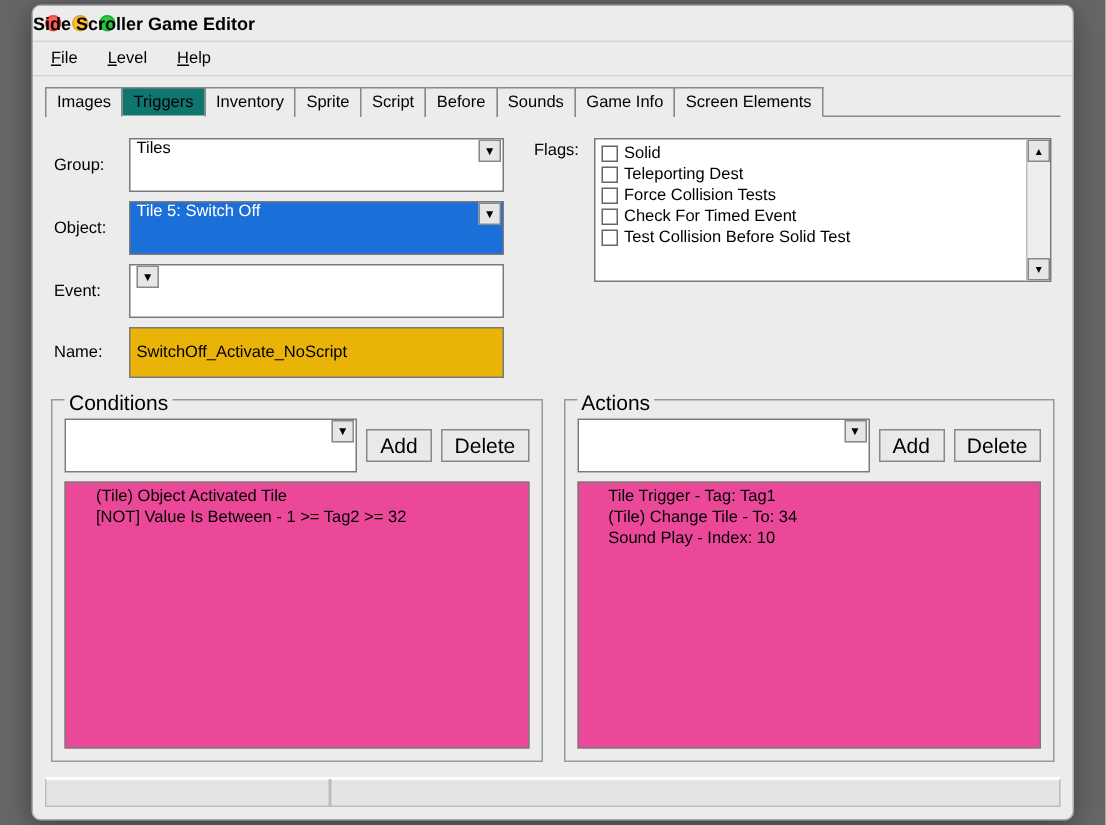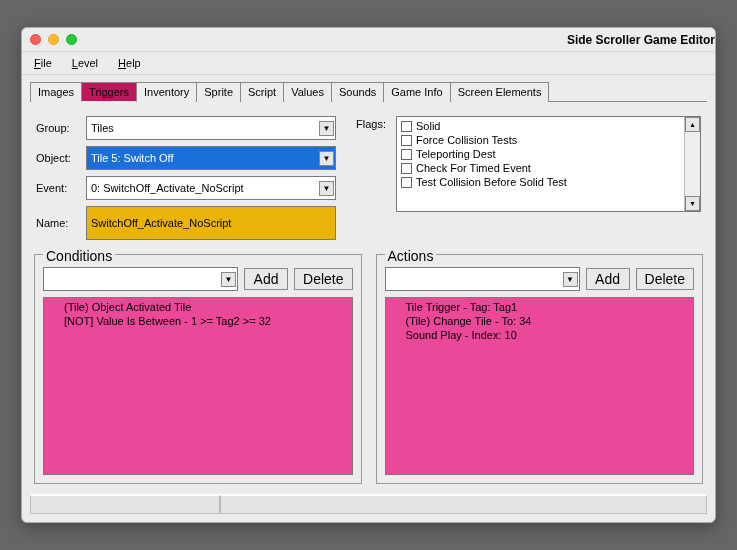--- a/index.html
+++ b/index.html
@@ -33,21 +33,21 @@
     position: relative;
   }
   .traffic { display: flex; gap: 7px; }
   .dot { width: 11px; height: 11px; border-radius: 50%; }
   .dot.red { background: #ff5f56; border:1px solid #e0443e; }
   .dot.yellow { background: #ffbd2e; border:1px solid #dea123; }
   .dot.green { background: #27c93f; border:1px solid #1aab29; }
   .title {
     position: absolute;
     left: 0; right: 0;
-    text-align: right;
+    text-align: left;
     font-weight: bold;
     font-size: 12px;
     pointer-events: none;
   }
   .menubar {
     display: flex;
     gap: 12px;
     padding: 3px 8px;
     border-bottom: 1px solid #d5d5d5;
     background: #ececec;
@@ -67,40 +67,39 @@
     border-bottom: none;
     background: #ececec;
     padding: 3px 7px;
     margin-right: -1px;
     position: relative;
     top: 1px;
     cursor: default;
     font-size: 11px;
   }
   .tab.active {
-    background: #be185d;
+    background: #0f766e;
     border-bottom: 1px solid #ececec;
     top: 1px;
     z-index: 2;
   }
   .upper {
     display: flex;
     gap: 20px;
     padding: 10px 6px 8px 6px;
   }
   .leftcol { width: 300px; }
   .row { display: flex; align-items: center; margin-bottom: 6px; }
   .lbl { width: 50px; }
   .combo {
     flex: 1;
-    height: 24px;
+    height: 36px;
     border: 1px solid #7a7a7a;
     background: #fff;
     display: flex;
-    align-items: center;
     justify-content: space-between;
     padding: 0 1px 0 4px;
     font-size: 11px;
   }
   .combo.sel { background: #1a6fd8; color: #fff; }
   .combo .btn {
     width: 15px; height: 15px;
     background: #e6e6e6;
     border: 1px solid #888;
     display: flex; align-items: center; justify-content: center;
@@ -219,21 +218,21 @@
     <div class="menuitem"><span class="ul">H</span>elp</div>
   </div>
 
   <div class="body">
     <div class="tabstrip">
       <div class="tab">Images</div>
       <div class="tab active">Triggers</div>
       <div class="tab">Inventory</div>
       <div class="tab">Sprite</div>
       <div class="tab">Script</div>
-      <div class="tab">Values</div>
+      <div class="tab">Before</div>
       <div class="tab">Sounds</div>
       <div class="tab">Game Info</div>
       <div class="tab">Screen Elements</div>
     </div>
 
     <div class="upper">
       <div class="leftcol">
         <div class="row">
           <div class="lbl">Group:</div>
           <div class="combo">
@@ -244,21 +243,20 @@
         <div class="row">
           <div class="lbl">Object:</div>
           <div class="combo sel">
             <span>Tile 5: Switch Off</span>
             <span class="btn">▼</span>
           </div>
         </div>
         <div class="row">
           <div class="lbl">Event:</div>
           <div class="combo">
-            <span>0: SwitchOff_Activate_NoScript</span>
             <span class="btn">▼</span>
           </div>
         </div>
         <div class="row">
           <div class="lbl">Name:</div>
           <div class="textin">
             <span>SwitchOff_Activate_NoScript</span>
           </div>
         </div>
       </div>
@@ -266,25 +264,25 @@
       <div class="rightcol">
         <div class="flagslbl">Flags:</div>
         <div class="flagsbox">
           <div class="flagslist">
             <div class="flagitem">
                 <span class="ck"></span>
                 <span>Solid</span>
               </div>
             <div class="flagitem">
                 <span class="ck"></span>
+                <span>Teleporting Dest</span>
+              </div>
+            <div class="flagitem">
+                <span class="ck"></span>
                 <span>Force Collision Tests</span>
-              </div>
-            <div class="flagitem">
-                <span class="ck"></span>
-                <span>Teleporting Dest</span>
               </div>
             <div class="flagitem">
                 <span class="ck"></span>
                 <span>Check For Timed Event</span>
               </div>
             <div class="flagitem">
                 <span class="ck"></span>
                 <span>Test Collision Before Solid Test</span>
               </div>
           </div>

